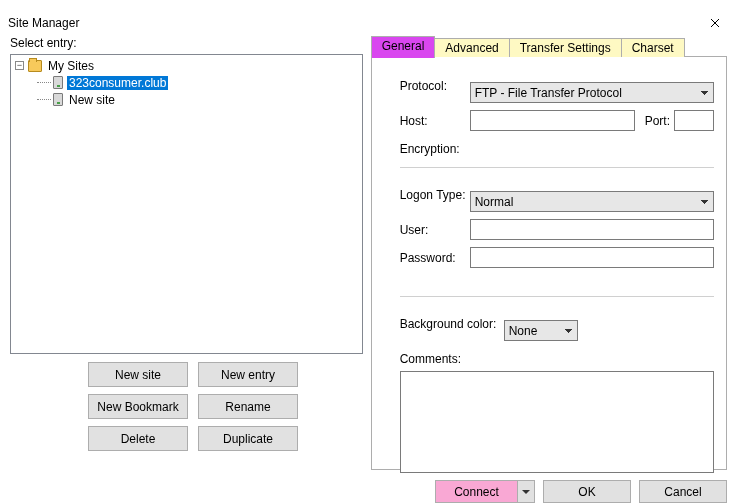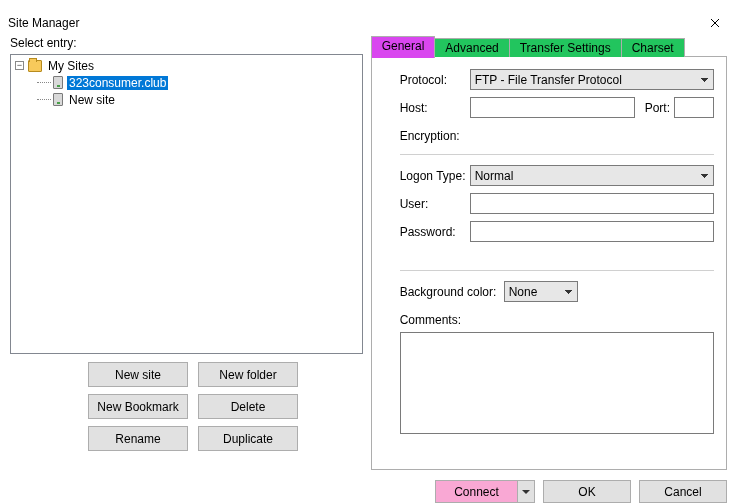--- a/index.html
+++ b/index.html
@@ -101,40 +101,40 @@
   .tab {
     border: 1px solid #adadad;
     border-bottom: none;
     padding: 2px 10px 0 10px;
     background: #fff;
     margin-right: -1px;
     font-size: 12px;
     position: relative;
     cursor: default;
   }
-  .tab:not(.active) { background: #22c55e; margin-top: 2px; height: 19px; }
+  .tab:not(.active) { background: #fef9c3; margin-top: 2px; height: 19px; }
   .tab.active { height: 22px; background: #d946ef; }
   .tab-panel {
     border: 1px solid #adadad;
     margin-top: -1px;
     padding: 12px 12px 8px 28px;
     height: 414px;
     background: #fff;
   }
   .form-row {
     display: flex; align-items: center; margin-bottom: 7px;
     min-height: 21px;
   }
   .form-label { width: 70px; }
   .form-label.wide { width: 104px; }
   .sel, .inp {
     height: 21px; border: 1px solid #7a7a7a;
     font: inherit; padding: 0 4px; background: #fff;
   }
-  .sel { background: #e7e7e7; }
+  .sel { background: #e7e7e7; margin-top: 13px; }
   .sel.wide { flex: 1; }
   .inp.wide { flex: 1; }
   .sel.small { width: 74px; }
   .port-label { margin: 0 4px 0 10px; }
   .inp.port { width: 40px; }
   .hr { border: none; border-top: 1px solid #d0d0d0; margin: 8px 0 10px 0; }
   .comments-box {
     border: 1px solid #7a7a7a; height: 102px; width: 100%;
     resize: none; font: inherit; padding: 2px 4px;
     overflow-y: scroll; background: #fff;
@@ -201,24 +201,24 @@
       </div>
       <div class="tree-row">
         <span class="indent"></span>
         <span class="dotted-line"></span>
         <span class="server-icon"></span>
         <span class="tree-label">New site</span>
       </div>
     </div>
     <div class="btn-grid">
       <button class="std">New site</button>
-      <button class="std">New folder</button>
+      <button class="std">New entry</button>
       <button class="std">New Bookmark</button>
+      <button class="std">Rename</button>
       <button class="std">Delete</button>
-      <button class="std">Rename</button>
       <button class="std">Duplicate</button>
     </div>
   </div>
 
   <div class="right">
     <div class="tabstrip">
       <div class="tab active">General</div>
       <div class="tab">Advanced</div>
       <div class="tab">Transfer Settings</div>
       <div class="tab">Charset</div>

